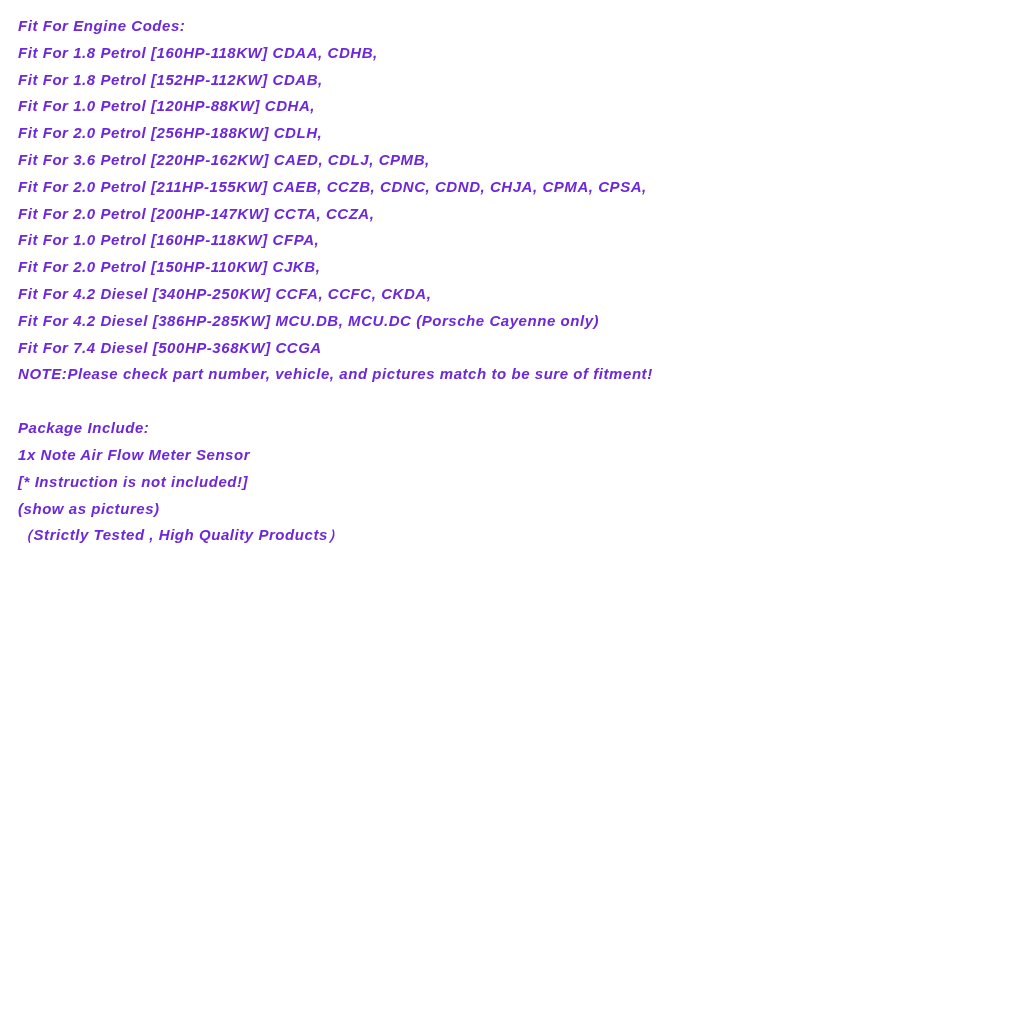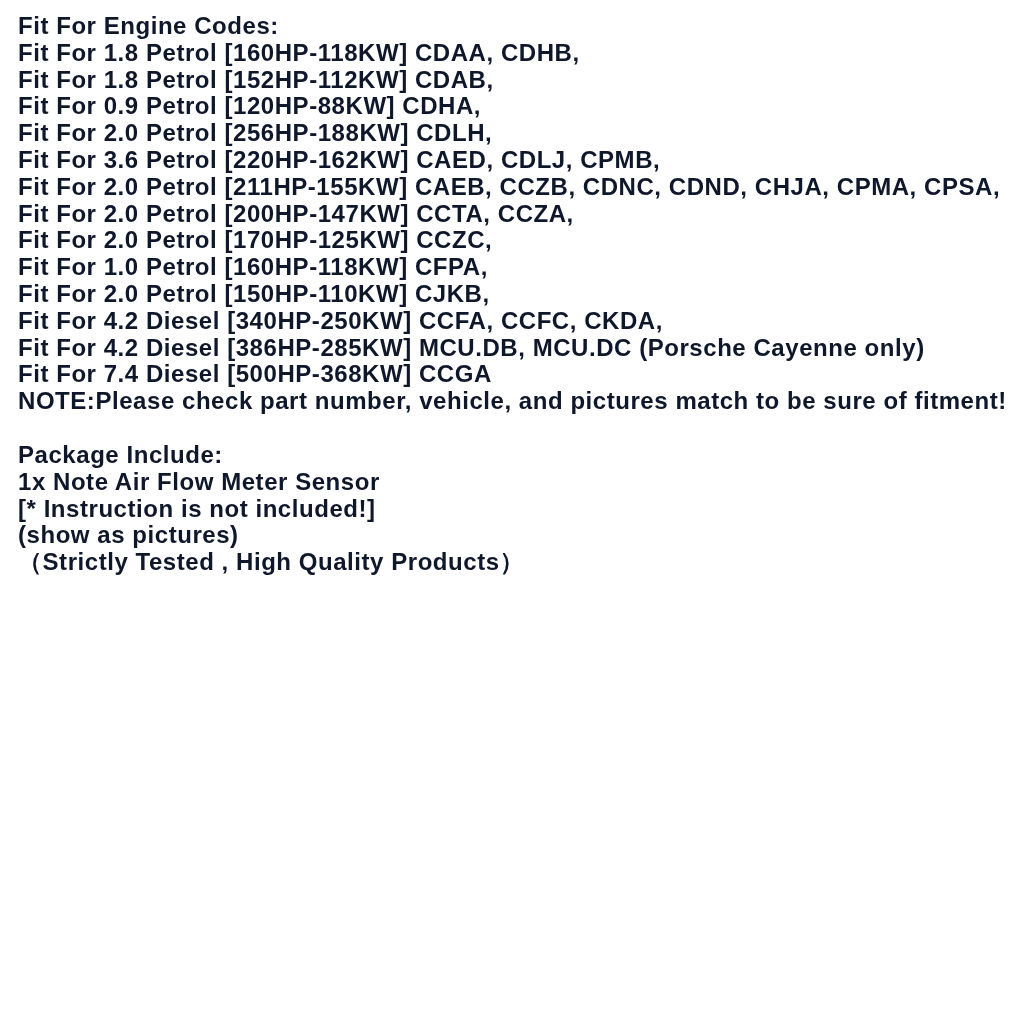--- a/index.html
+++ b/index.html
@@ -14,43 +14,43 @@
     font-family: "Liberation Sans", "DejaVu Sans", sans-serif;
   }
   .doc {
     padding: 13px 18px 0 18px;
     color: #111111;
   }
   .section {
     margin: 0 0 27px 0;
   }
   .line {
-    font-size: 24px;
+    font-size: 15px;
     font-weight: 700;
     line-height: 26.8px;
     letter-spacing: 0.55px;
     white-space: nowrap;
-    color: #0f172a;
+    color: #6d28d9;
+    font-style: italic;
   }
 </style>
 </head>
 <body>
 
 <div class="doc">
 
   <div class="section">
     <div class="line">Fit For Engine Codes:</div>
     <div class="line">Fit For 1.8 Petrol [160HP-118KW] CDAA, CDHB,</div>
     <div class="line">Fit For 1.8 Petrol [152HP-112KW] CDAB,</div>
-    <div class="line">Fit For 0.9 Petrol [120HP-88KW] CDHA,</div>
+    <div class="line">Fit For 1.0 Petrol [120HP-88KW] CDHA,</div>
     <div class="line">Fit For 2.0 Petrol [256HP-188KW] CDLH,</div>
     <div class="line">Fit For 3.6 Petrol [220HP-162KW] CAED, CDLJ, CPMB,</div>
     <div class="line">Fit For 2.0 Petrol [211HP-155KW] CAEB, CCZB, CDNC, CDND, CHJA, CPMA, CPSA,</div>
     <div class="line">Fit For 2.0 Petrol [200HP-147KW] CCTA, CCZA,</div>
-    <div class="line">Fit For 2.0 Petrol [170HP-125KW] CCZC,</div>
     <div class="line">Fit For 1.0 Petrol [160HP-118KW] CFPA,</div>
     <div class="line">Fit For 2.0 Petrol [150HP-110KW] CJKB,</div>
     <div class="line">Fit For 4.2 Diesel [340HP-250KW] CCFA, CCFC, CKDA,</div>
     <div class="line">Fit For 4.2 Diesel [386HP-285KW] MCU.DB, MCU.DC (Porsche Cayenne only)</div>
     <div class="line">Fit For 7.4 Diesel [500HP-368KW] CCGA</div>
     <div class="line">NOTE:Please check part number, vehicle, and pictures match to be sure of fitment!</div>
   </div>
 
   <div class="section">
     <div class="line">Package Include:</div>

